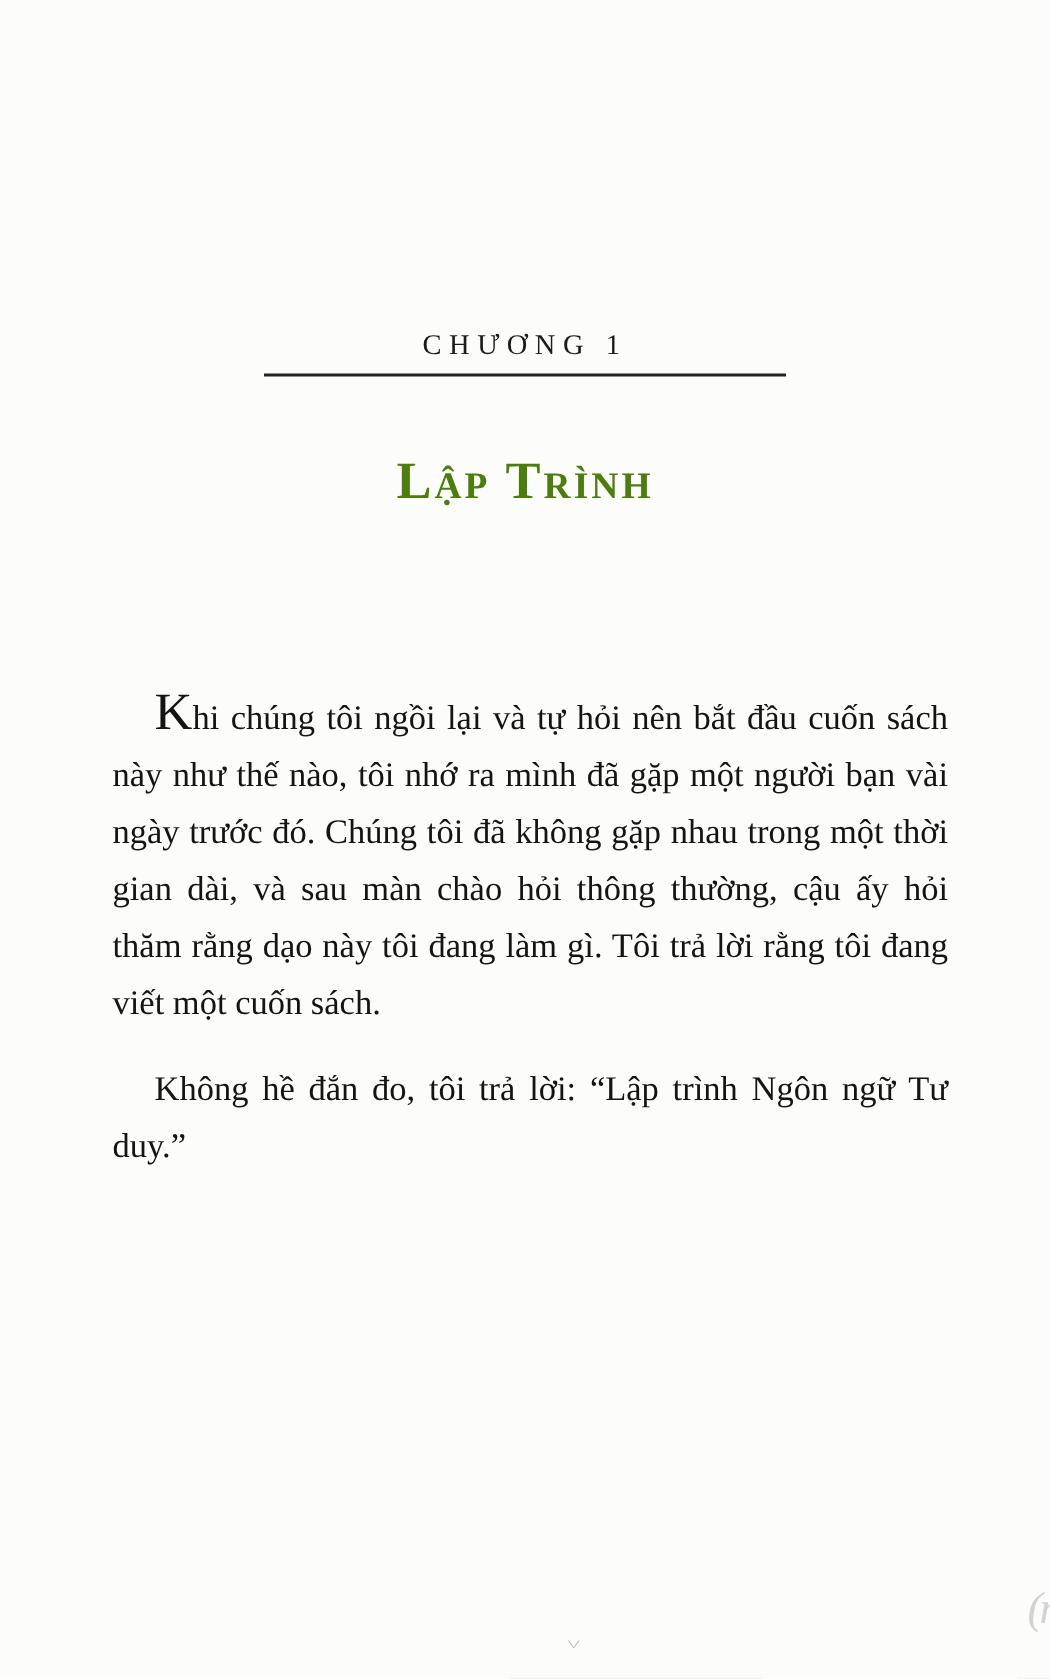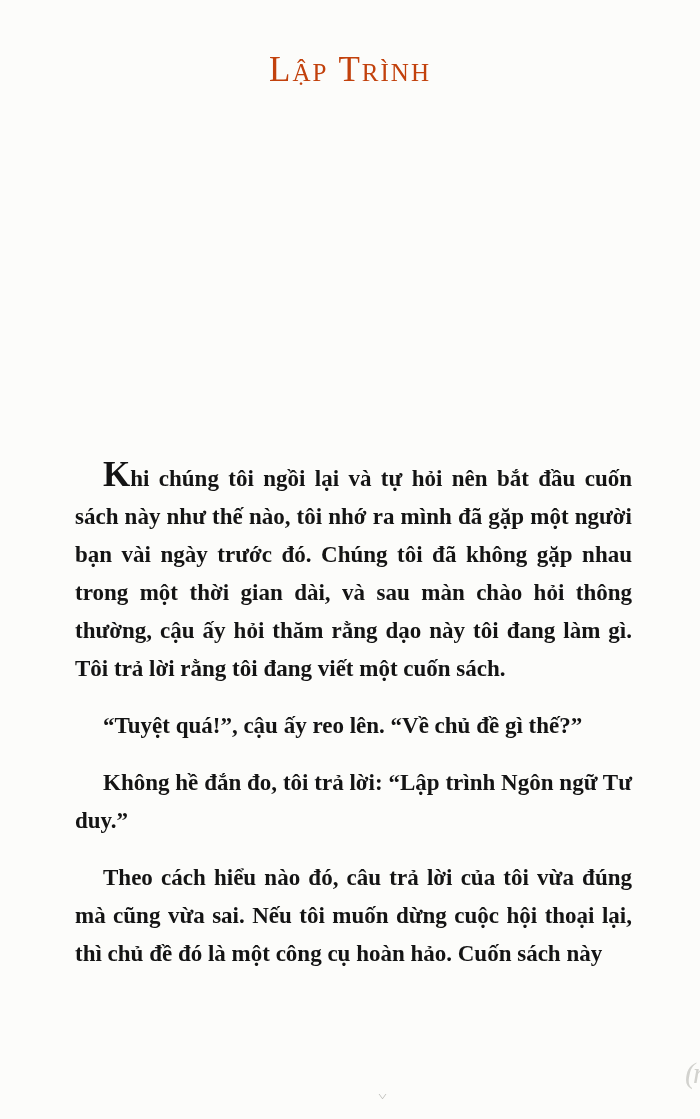--- a/index.html
+++ b/index.html
@@ -30,44 +30,43 @@
   }
   .chapter-rule {
     border: none;
     border-top: 2.4px solid #232323;
     width: 348px;
     margin: 7px auto 0 auto;
   }
   .title {
     margin: 46px 0 0 0;
     text-align: center;
-    font-weight: normal;
+    font-weight: bold;
     font-variant-caps: small-caps;
     font-size: 35px;
     line-height: 48px;
     letter-spacing: 2px;
-    color: #c2410c;
+    color: #4d7c0f;
   }
   .title .title-line {
     display: block;
   }
   .body-text {
     position: absolute;
     top: 460px;
     left: 75px;
     right: 68px;
     text-align: justify;
     font-size: 23px;
     line-height: 38px;
     color: #141414;
   }
   .para {
     margin: 0 0 19px 0;
     text-indent: 28px;
-    font-weight: bold;
   }
   .first-para::first-letter {
     font-size: 35px;
     line-height: 20px;
   }
   .scan-mark {
     position: absolute;
     left: 378px;
     top: 1088px;
     color: #b9b9b5;
@@ -82,29 +81,31 @@
     font-size: 30px;
     font-style: italic;
     letter-spacing: -2px;
   }
 </style>
 </head>
 <body>
 
 <div class="page">
 
+  <header class="chapter-head">
+    <div class="chapter-label">CHƯƠNG 1</div>
+    <hr class="chapter-rule">
+  </header>
 
   <h1 class="title">
     <span class="title-line">Lập Trình</span>
   </h1>
 
   <article class="body-text">
     <p class="para first-para">Khi chúng tôi ngồi lại và tự hỏi nên bắt đầu cuốn sách này như thế nào, tôi nhớ ra mình đã gặp một người bạn vài ngày trước đó. Chúng tôi đã không gặp nhau trong một thời gian dài, và sau màn chào hỏi thông thường, cậu ấy hỏi thăm rằng dạo này tôi đang làm gì. Tôi trả lời rằng tôi đang viết một cuốn sách.</p>
-    <p class="para">“Tuyệt quá!”, cậu ấy reo lên. “Về chủ đề gì thế?”</p>
     <p class="para">Không hề đắn đo, tôi trả lời: “Lập trình Ngôn ngữ Tư duy.”</p>
-    <p class="para">Theo cách hiểu nào đó, câu trả lời của tôi vừa đúng mà cũng vừa sai. Nếu tôi muốn dừng cuộc hội thoại lại, thì chủ đề đó là một công cụ hoàn hảo. Cuốn sách này</p>
   </article>
 
   <div class="scan-mark">˅</div>
 
   <div class="watermark">(n</div>
 
 </div>
 
 </body></html>

